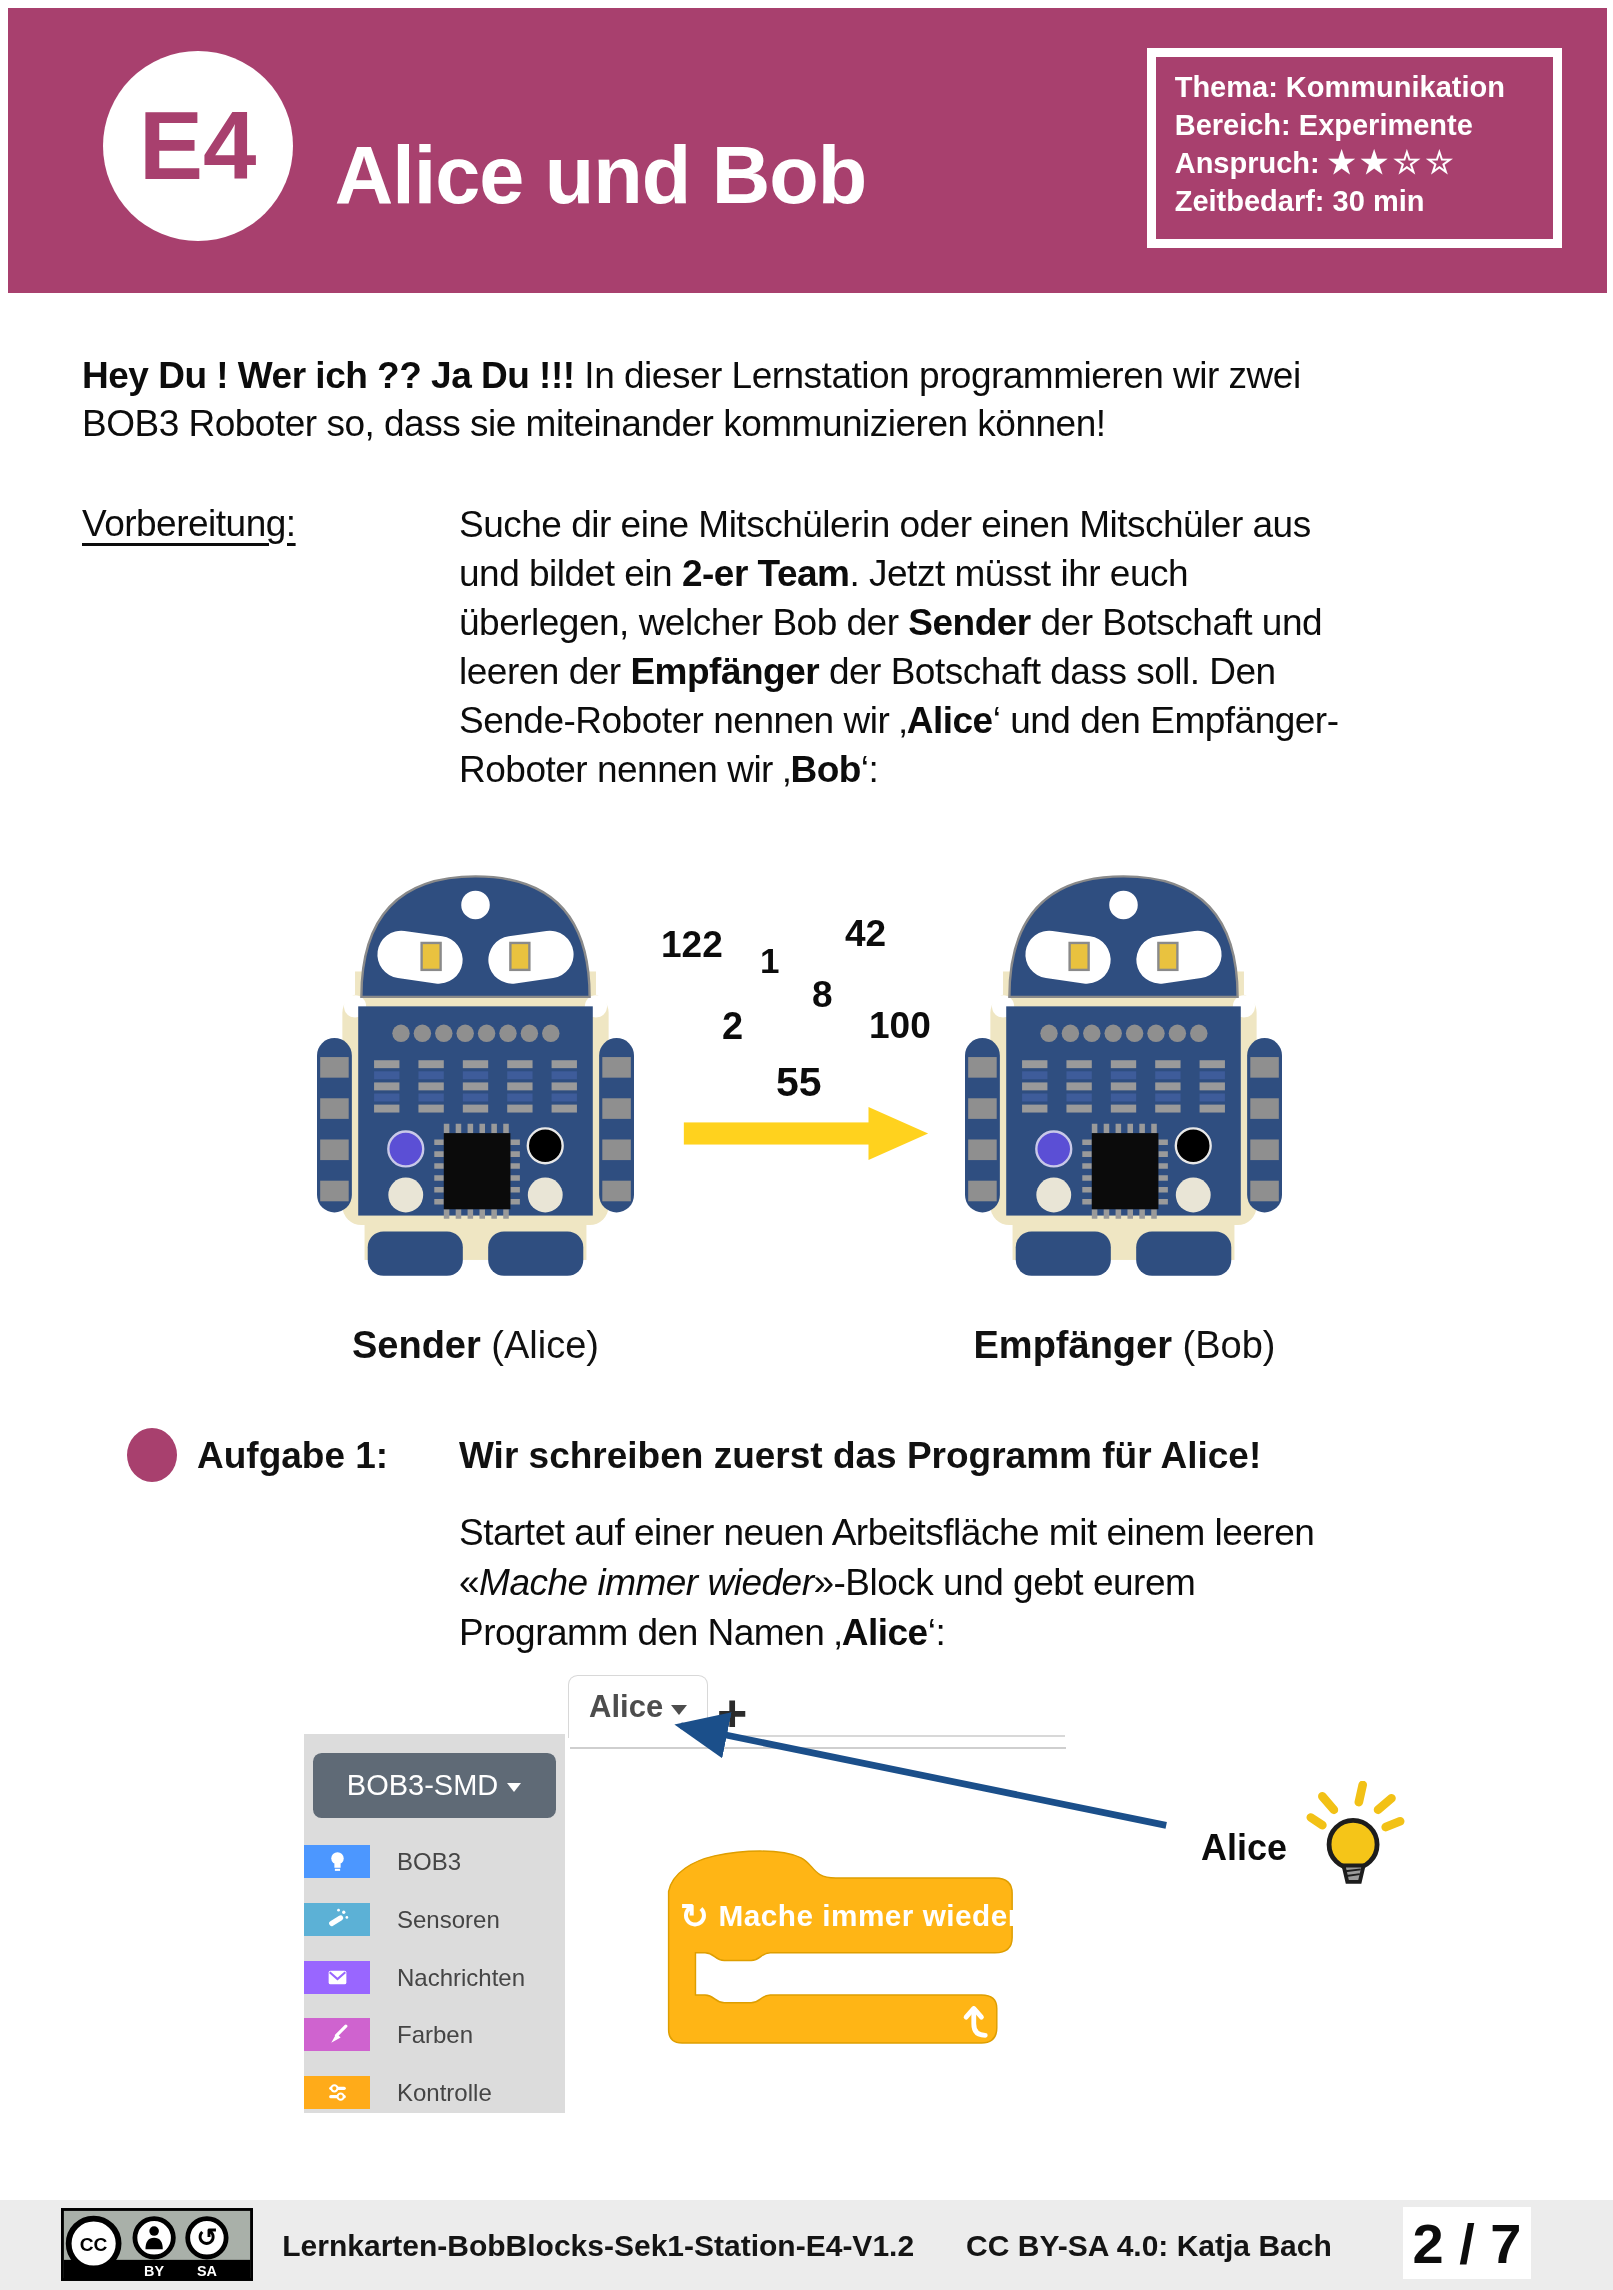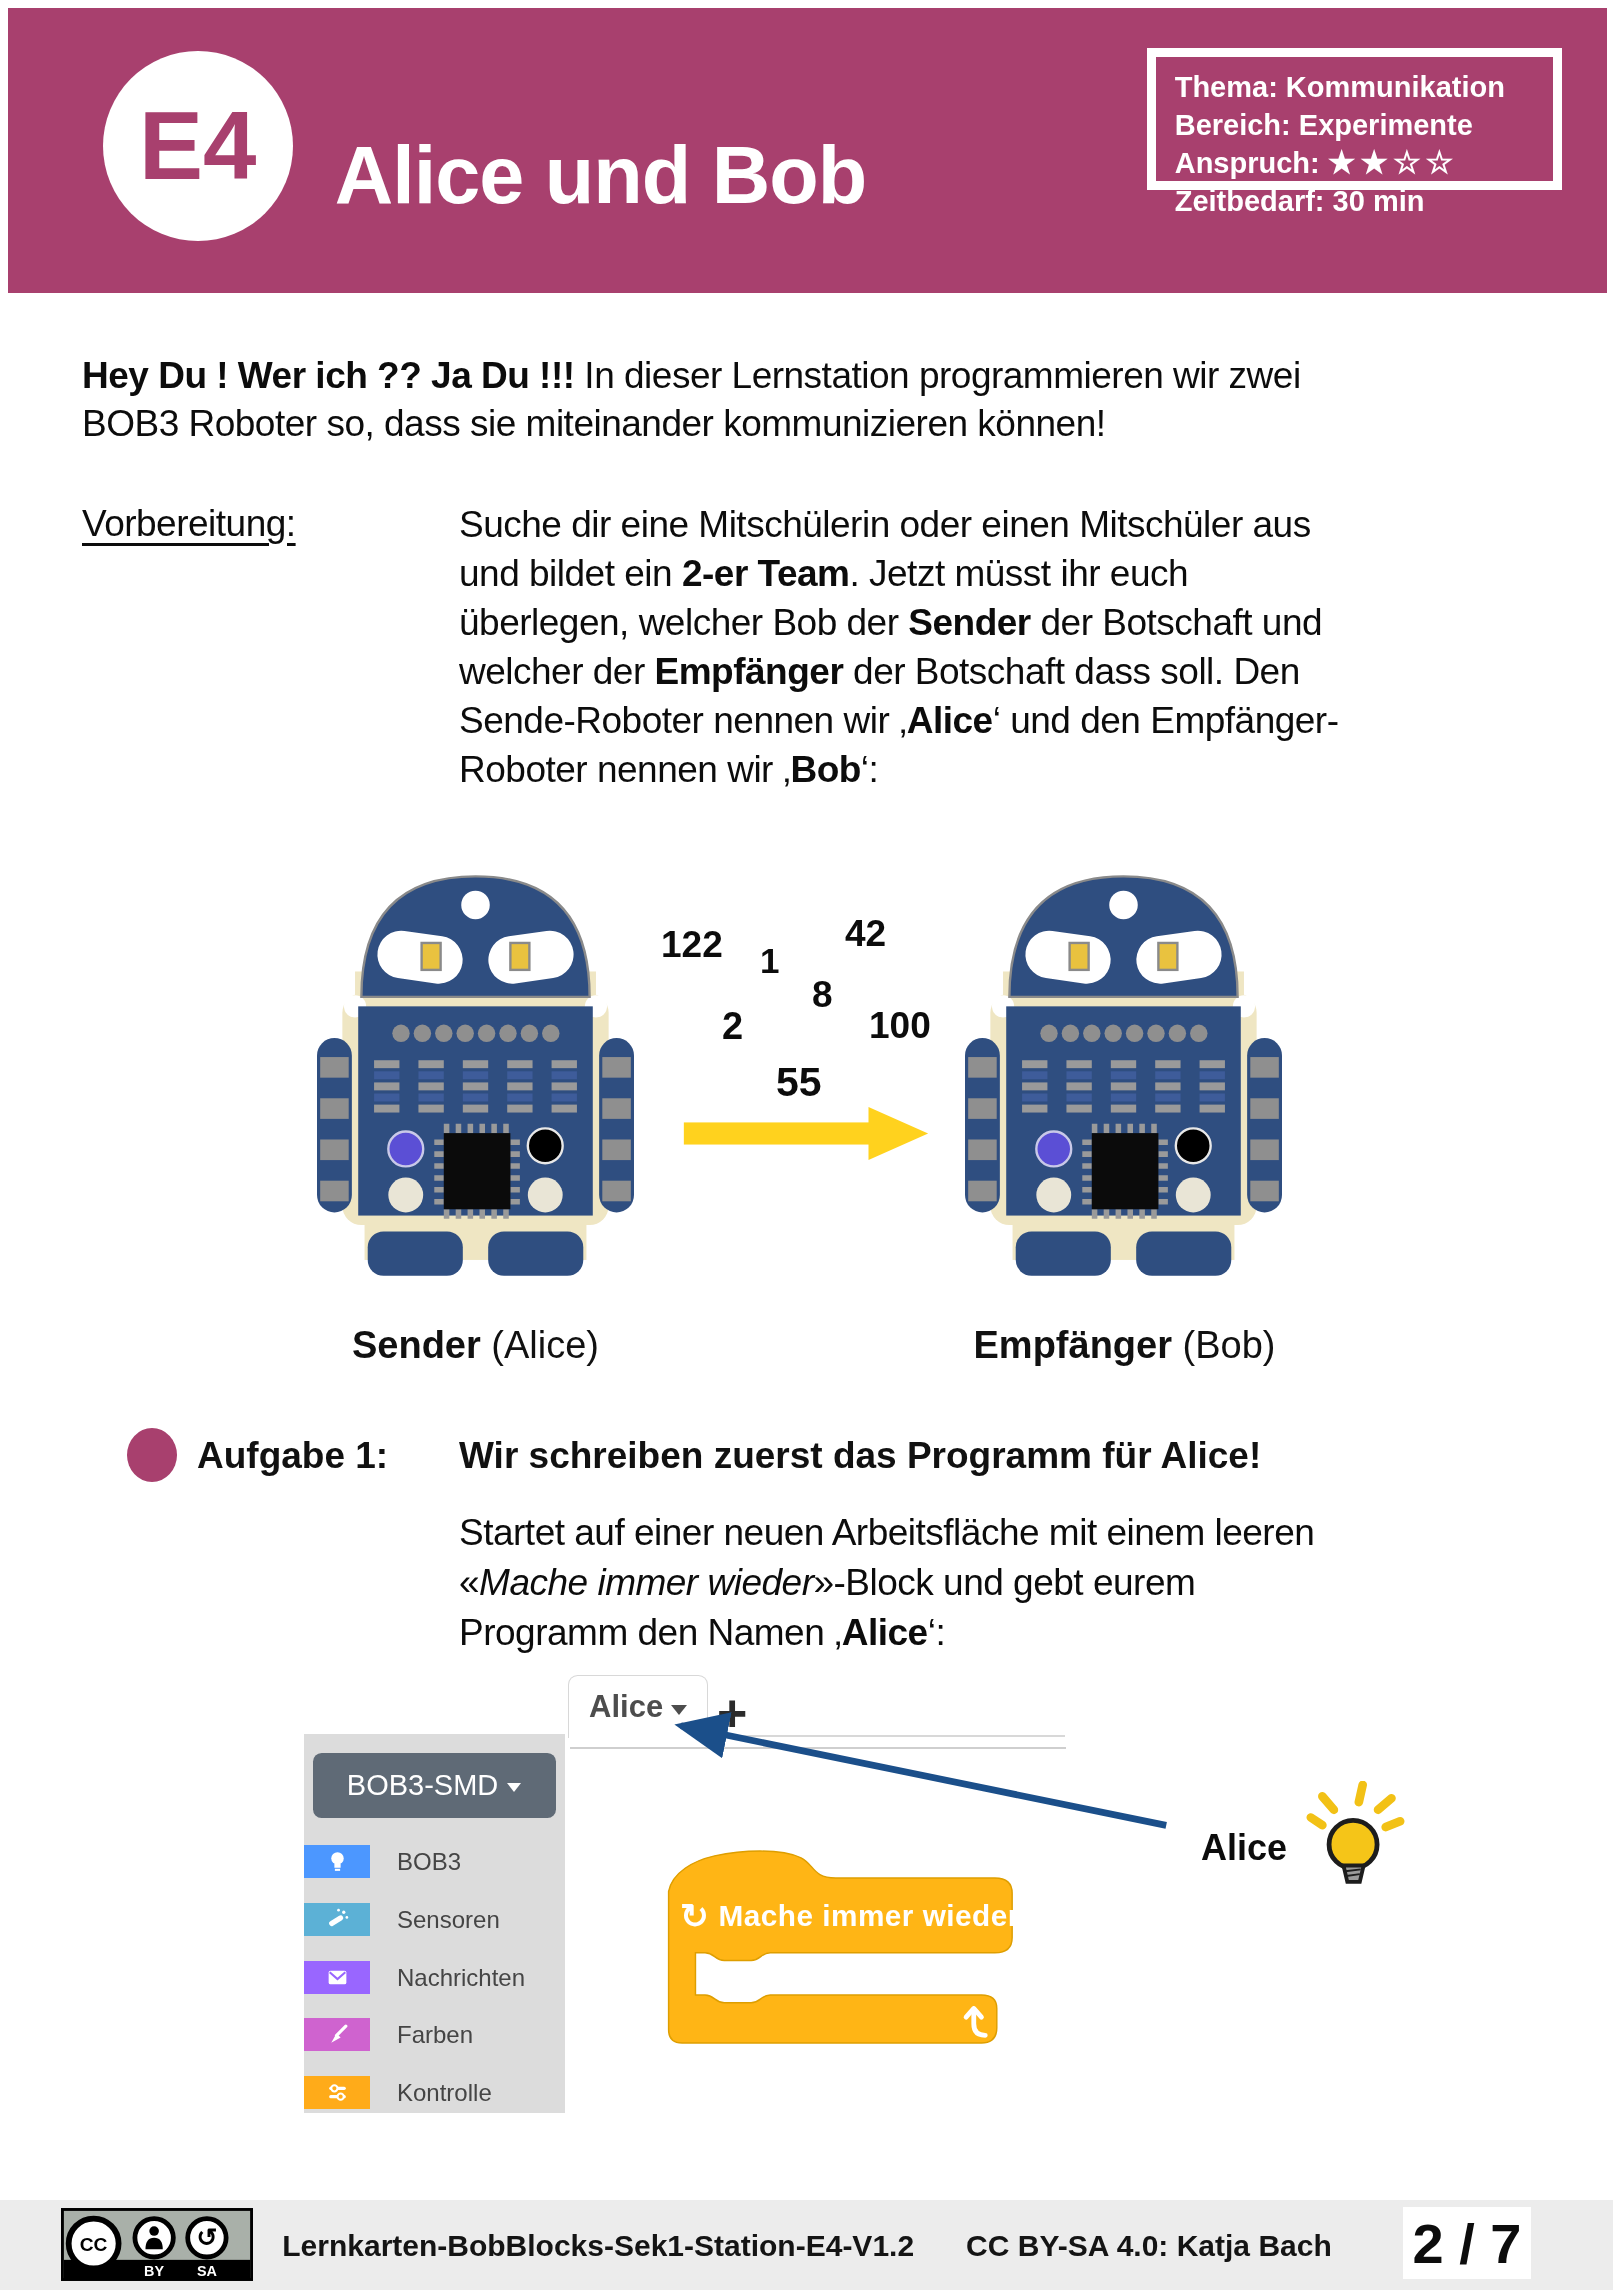--- a/index.html
+++ b/index.html
@@ -9,21 +9,21 @@
   .b{font-weight:bold;}
   .i{font-style:italic;}
   .nowrap{white-space:nowrap;}
 
   
   .header{left:7.7px;top:7.7px;width:1599px;height:285px;background:#A8406E;}
   .badge{left:95px;top:43px;width:190px;height:190px;background:#fff;border-radius:50%;
          display:flex;align-items:center;justify-content:center;
          font-size:96px;font-weight:bold;color:#A8406E;}
   .title{left:327px;top:121px;font-size:81px;font-weight:bold;color:#fff;letter-spacing:-1px;}
-  .infobox{left:1139px;top:40px;width:415px;height:142px;border:9.6px solid #fff;
+  .infobox{left:1139px;top:40px;width:415px;height:200px;border:9.6px solid #fff;
            box-sizing:border-box;padding:11.5px 19px;}
   .infoline{font-size:29px;font-weight:bold;color:#fff;line-height:38px;white-space:nowrap;}
   .stars{letter-spacing:4.8px;font-size:31px;}
 
   
   .bodytext{font-size:37px;line-height:48px;letter-spacing:-0.5px;color:#0c0c0c;}
   .intro{left:82px;top:352px;}
   .preplabel{left:82px;top:500px;font-size:37px;text-decoration:underline;
              text-underline-offset:6.7px;text-decoration-thickness:2.9px;}
   .prepcol{left:459px;top:500px;line-height:49px;}
@@ -171,21 +171,21 @@
   <div class="abs bodytext intro">
     <div class="nowrap"><span class="b">Hey Du ! Wer ich ?? Ja Du !!!</span><span> In dieser Lernstation programmieren wir zwei</span></div>
     <div class="nowrap">BOB3 Roboter so, dass sie miteinander kommunizieren können!</div>
   </div>
 
   <div class="abs bodytext preplabel b" style="font-weight:normal;">Vorbereitung:</div>
   <div class="abs bodytext prepcol">
     <div class="nowrap">Suche dir eine Mitschülerin oder einen Mitschüler aus</div>
     <div class="nowrap"><span>und bildet ein </span><span class="b">2-er Team</span><span>. Jetzt müsst ihr euch</span></div>
     <div class="nowrap"><span>überlegen, welcher Bob der </span><span class="b">Sender</span><span> der Botschaft und</span></div>
-    <div class="nowrap"><span>welcher der </span><span class="b">Empfänger</span><span> der Botschaft dass soll. Den</span></div>
+    <div class="nowrap"><span>leeren der </span><span class="b">Empfänger</span><span> der Botschaft dass soll. Den</span></div>
     <div class="nowrap"><span>Sende-Roboter nennen wir ‚</span><span class="b">Alice</span><span>‘ und den Empfänger-</span></div>
     <div class="nowrap"><span>Roboter nennen wir ‚</span><span class="b">Bob</span><span>‘:</span></div>
   </div>
 
   <svg class="abs" style="left:317px;top:870px" width="317" height="409" viewBox="0 0 200 258">
       <use href="#bob3"></use>
     </svg>
   <svg class="abs" style="left:965px;top:870px" width="317" height="409" viewBox="0 0 200 258">
       <use href="#bob3"></use>
     </svg>

